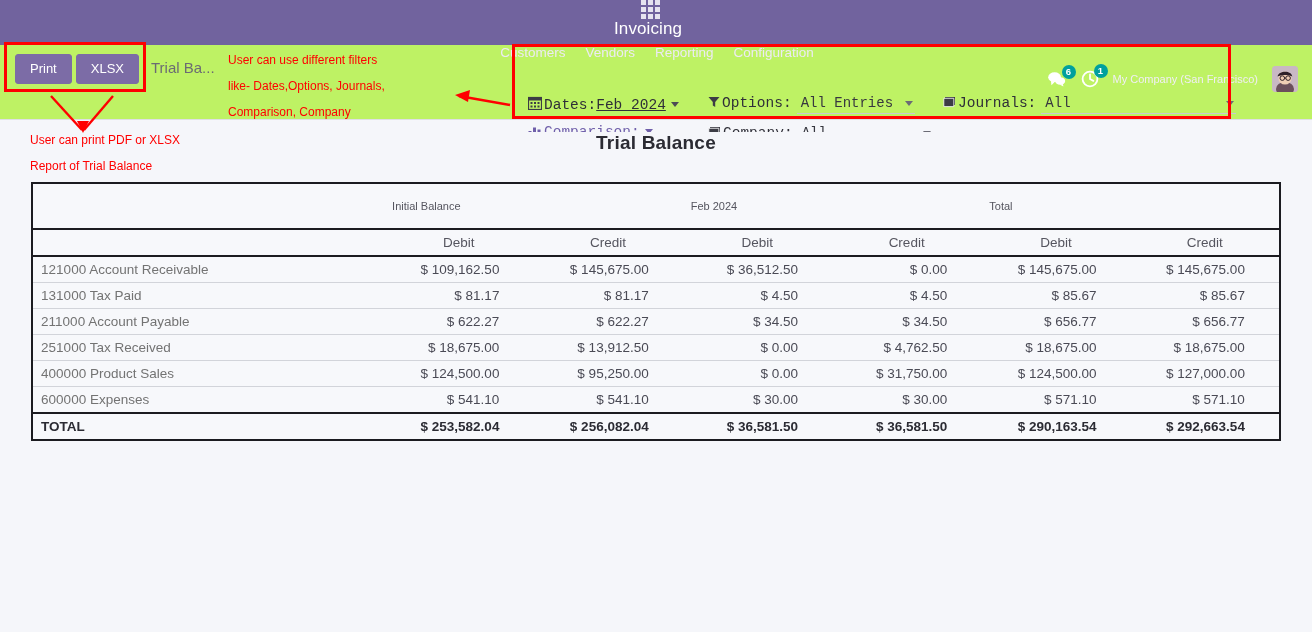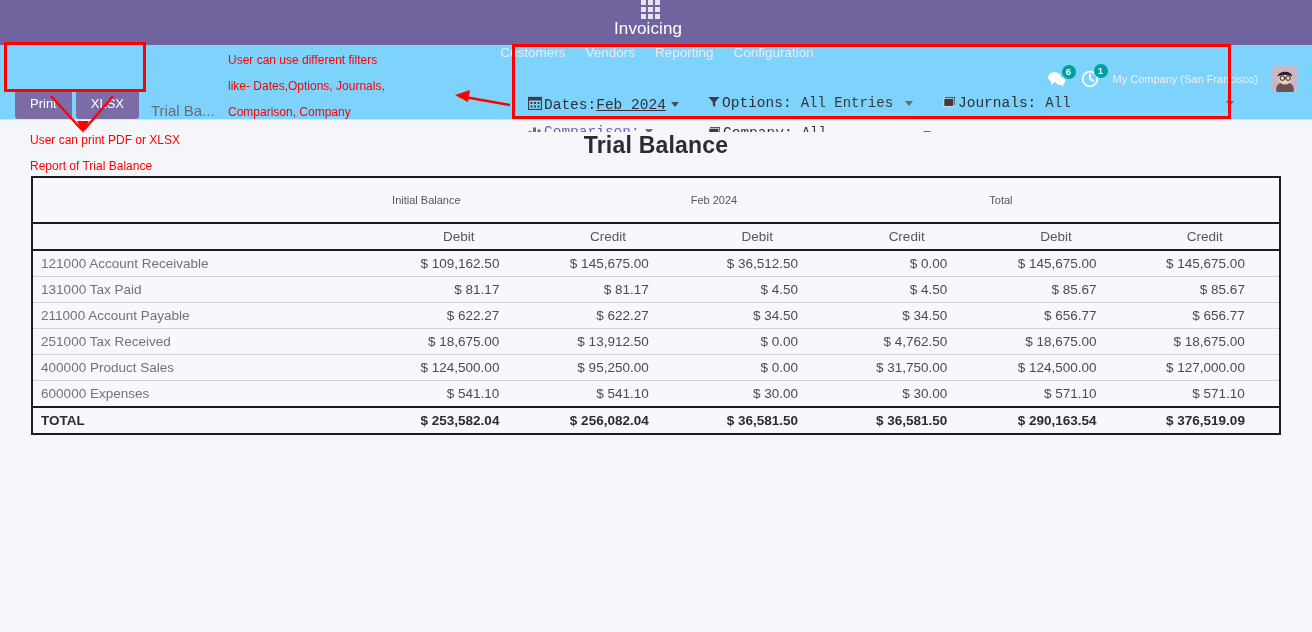--- a/index.html
+++ b/index.html
@@ -77,24 +77,24 @@
     background: #c8b7c2;
     overflow: hidden;
     position: relative;
     cursor: pointer;
     flex: 0 0 auto;
   }
 
   
   #control-panel {
     height: 75px;
-    background: #7dd3fc;
+    background: #bef264;
     border-bottom: 1px solid #dfdfe4;
     display: flex;
-    align-items: flex-end;
+    align-items: flex-start;
     position: relative;
     padding-top: 9px;
   }
   #btn-group { display: flex; margin-left: 15px; gap: 4px; }
   .btn {
     background: #7c6ca6;
     color: #fff;
     border: 1px solid #7c6ca6;
     border-radius: 3px;
     font-size: 13px;
@@ -185,24 +185,24 @@
 
   
   #report {
     position: relative;
     background: #f5f6fa;
     height: calc(632px - 45px - 76px);
     padding: 0;
   }
   #report-title {
     text-align: center;
-    font-size: 23px;
+    font-size: 19px;
     font-weight: bold;
     color: #2b2b33;
-    margin: 12px 0 17px 0;
+    margin: 12px 0 28px 0;
     letter-spacing: .2px;
   }
   #trial-table {
     width: 1248px;
     margin: 0 auto;
     border-collapse: collapse;
     background: #f7f8fb;
     border: 2px solid #1b1b20;
     font-size: 13.5px;
     color: #4a4a55;
@@ -464,21 +464,21 @@
         <td class="num">$ 571.10</td>
         <td class="num">$ 571.10</td>
       </tr>
       <tr class="total-row">
         <td class="acct">TOTAL</td>
         <td class="num">$ 253,582.04</td>
         <td class="num">$ 256,082.04</td>
         <td class="num">$ 36,581.50</td>
         <td class="num">$ 36,581.50</td>
         <td class="num">$ 290,163.54</td>
-        <td class="num">$ 376,519.09</td>
+        <td class="num">$ 292,663.54</td>
       </tr>
     </tbody>
   </table>
 </div>
 
 <div class="red-box" style="left:4px; top:42px; width:142px; height:50px;"></div>
 <div class="red-box" style="left:512px; top:44px; width:719px; height:75px;"></div>
 
 <svg class="annot-svg" width="1312" height="632">
 

